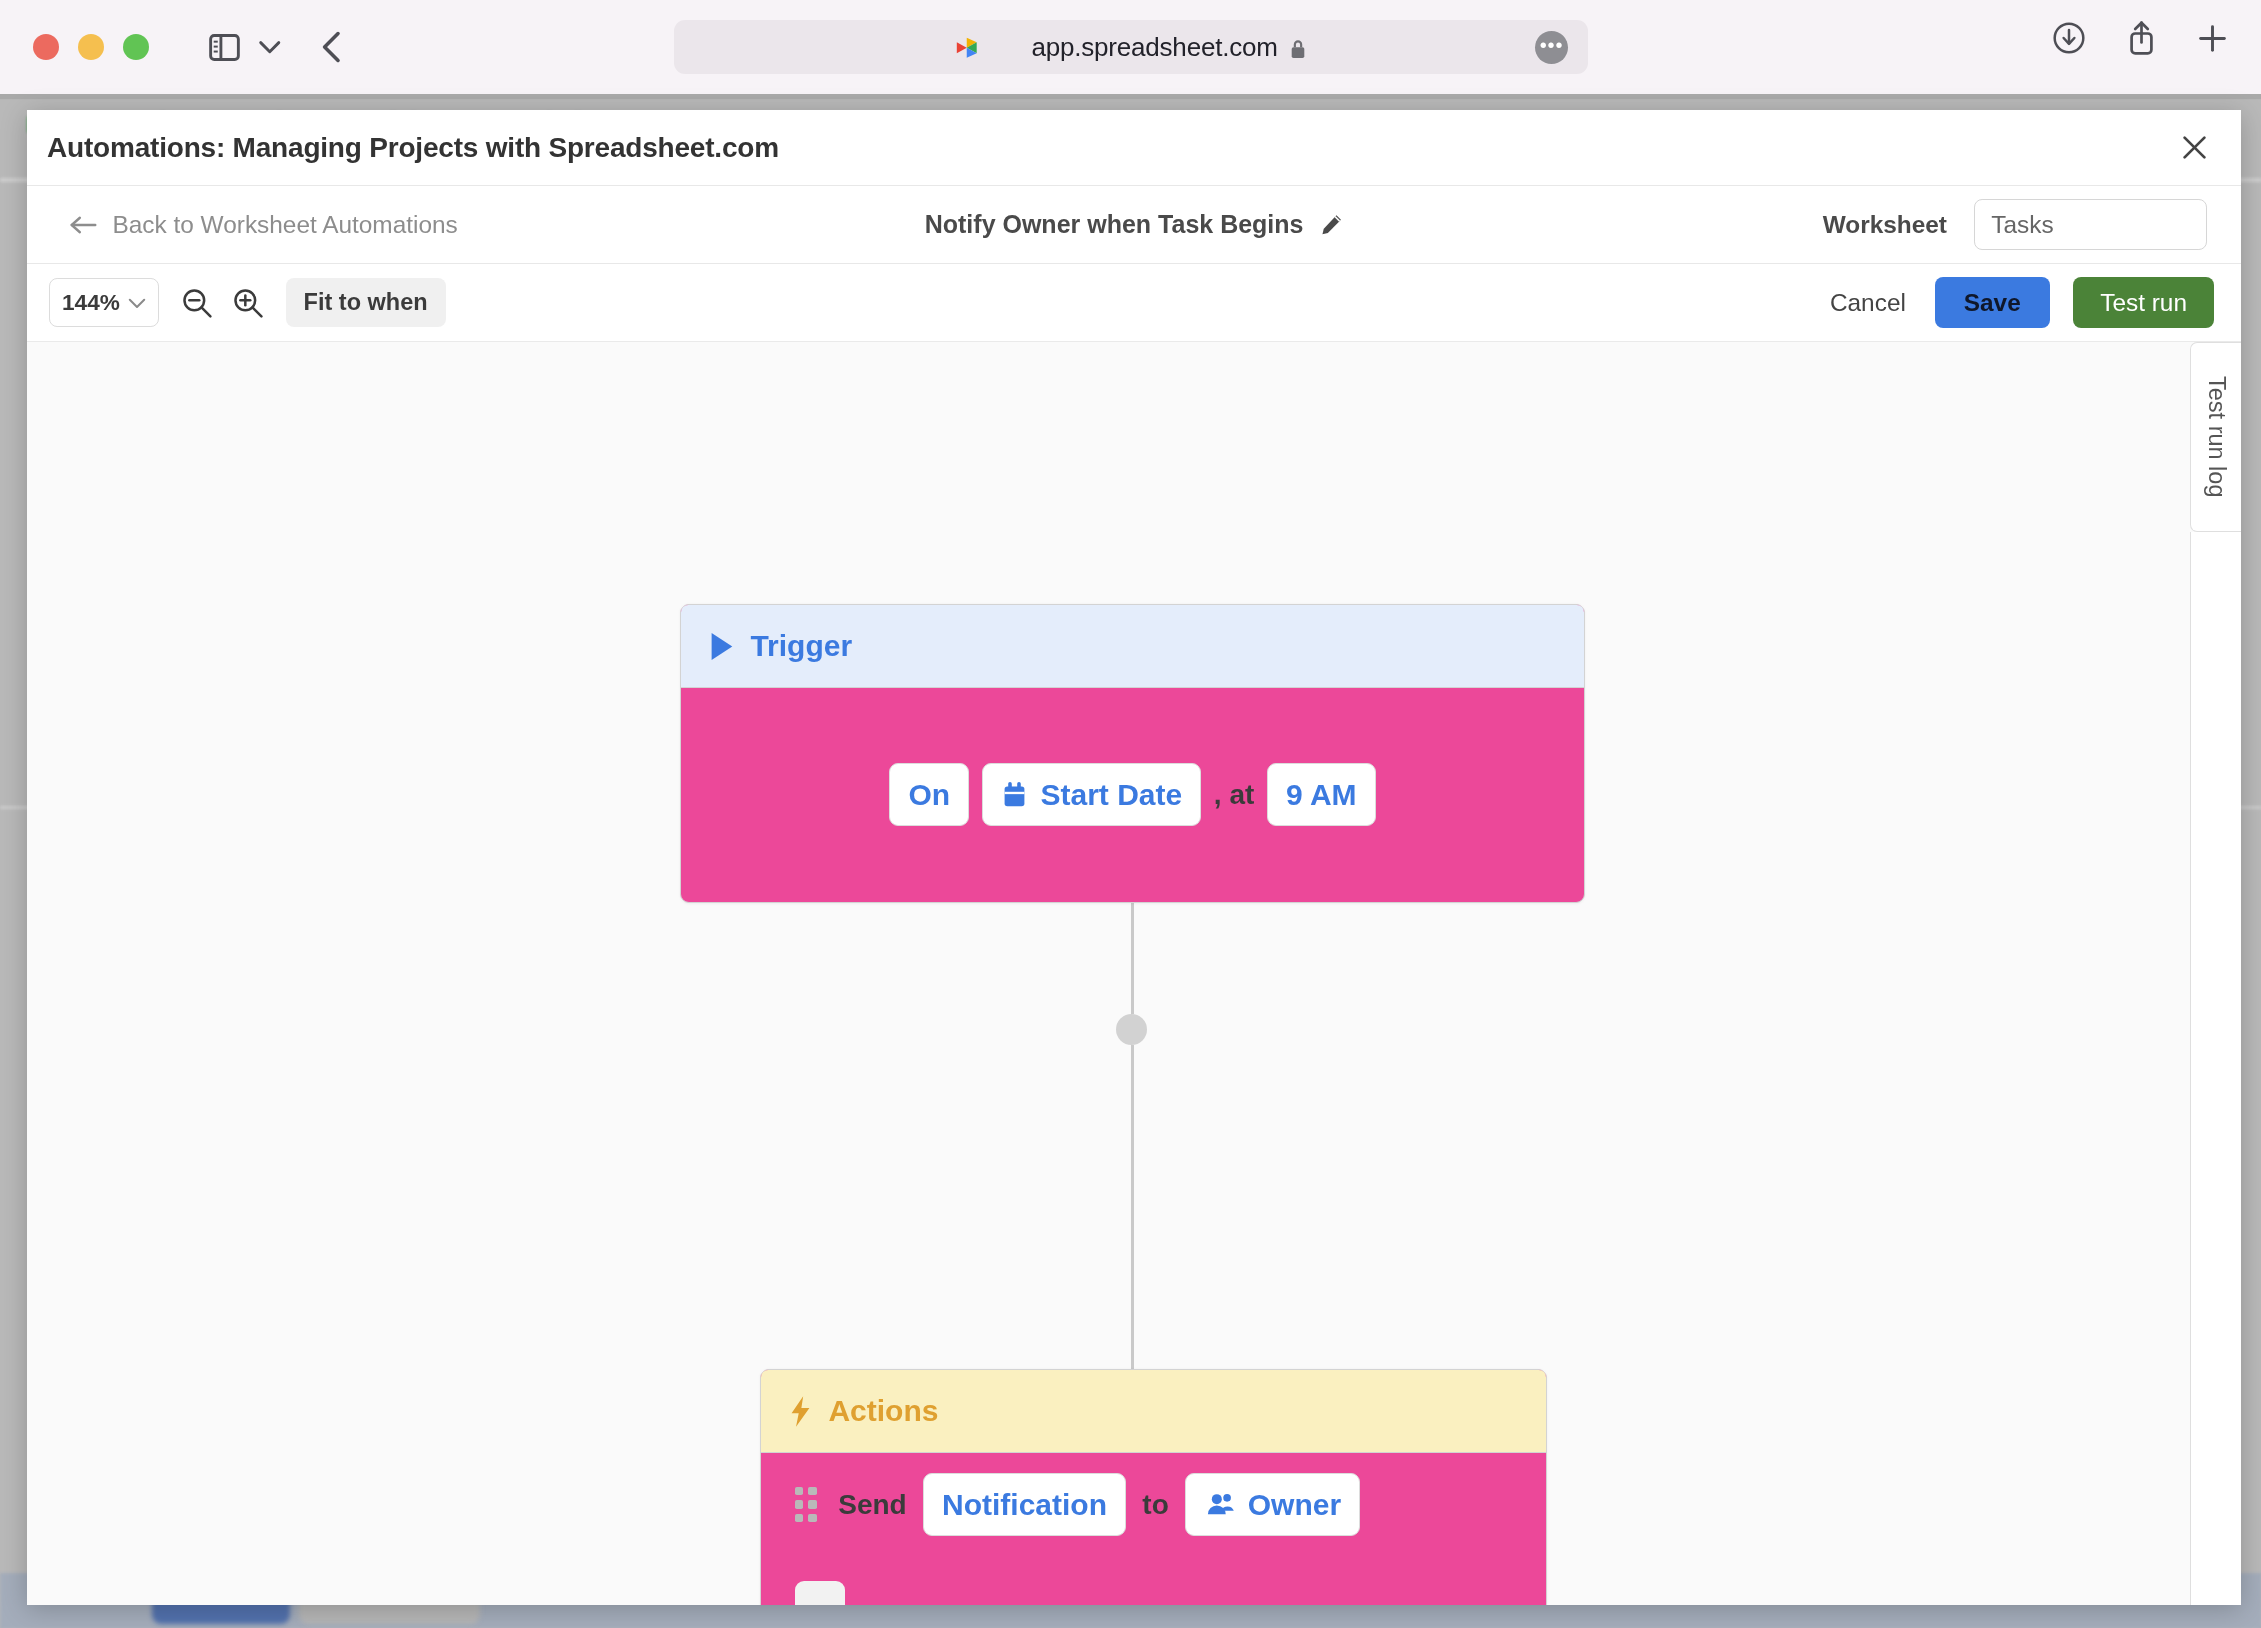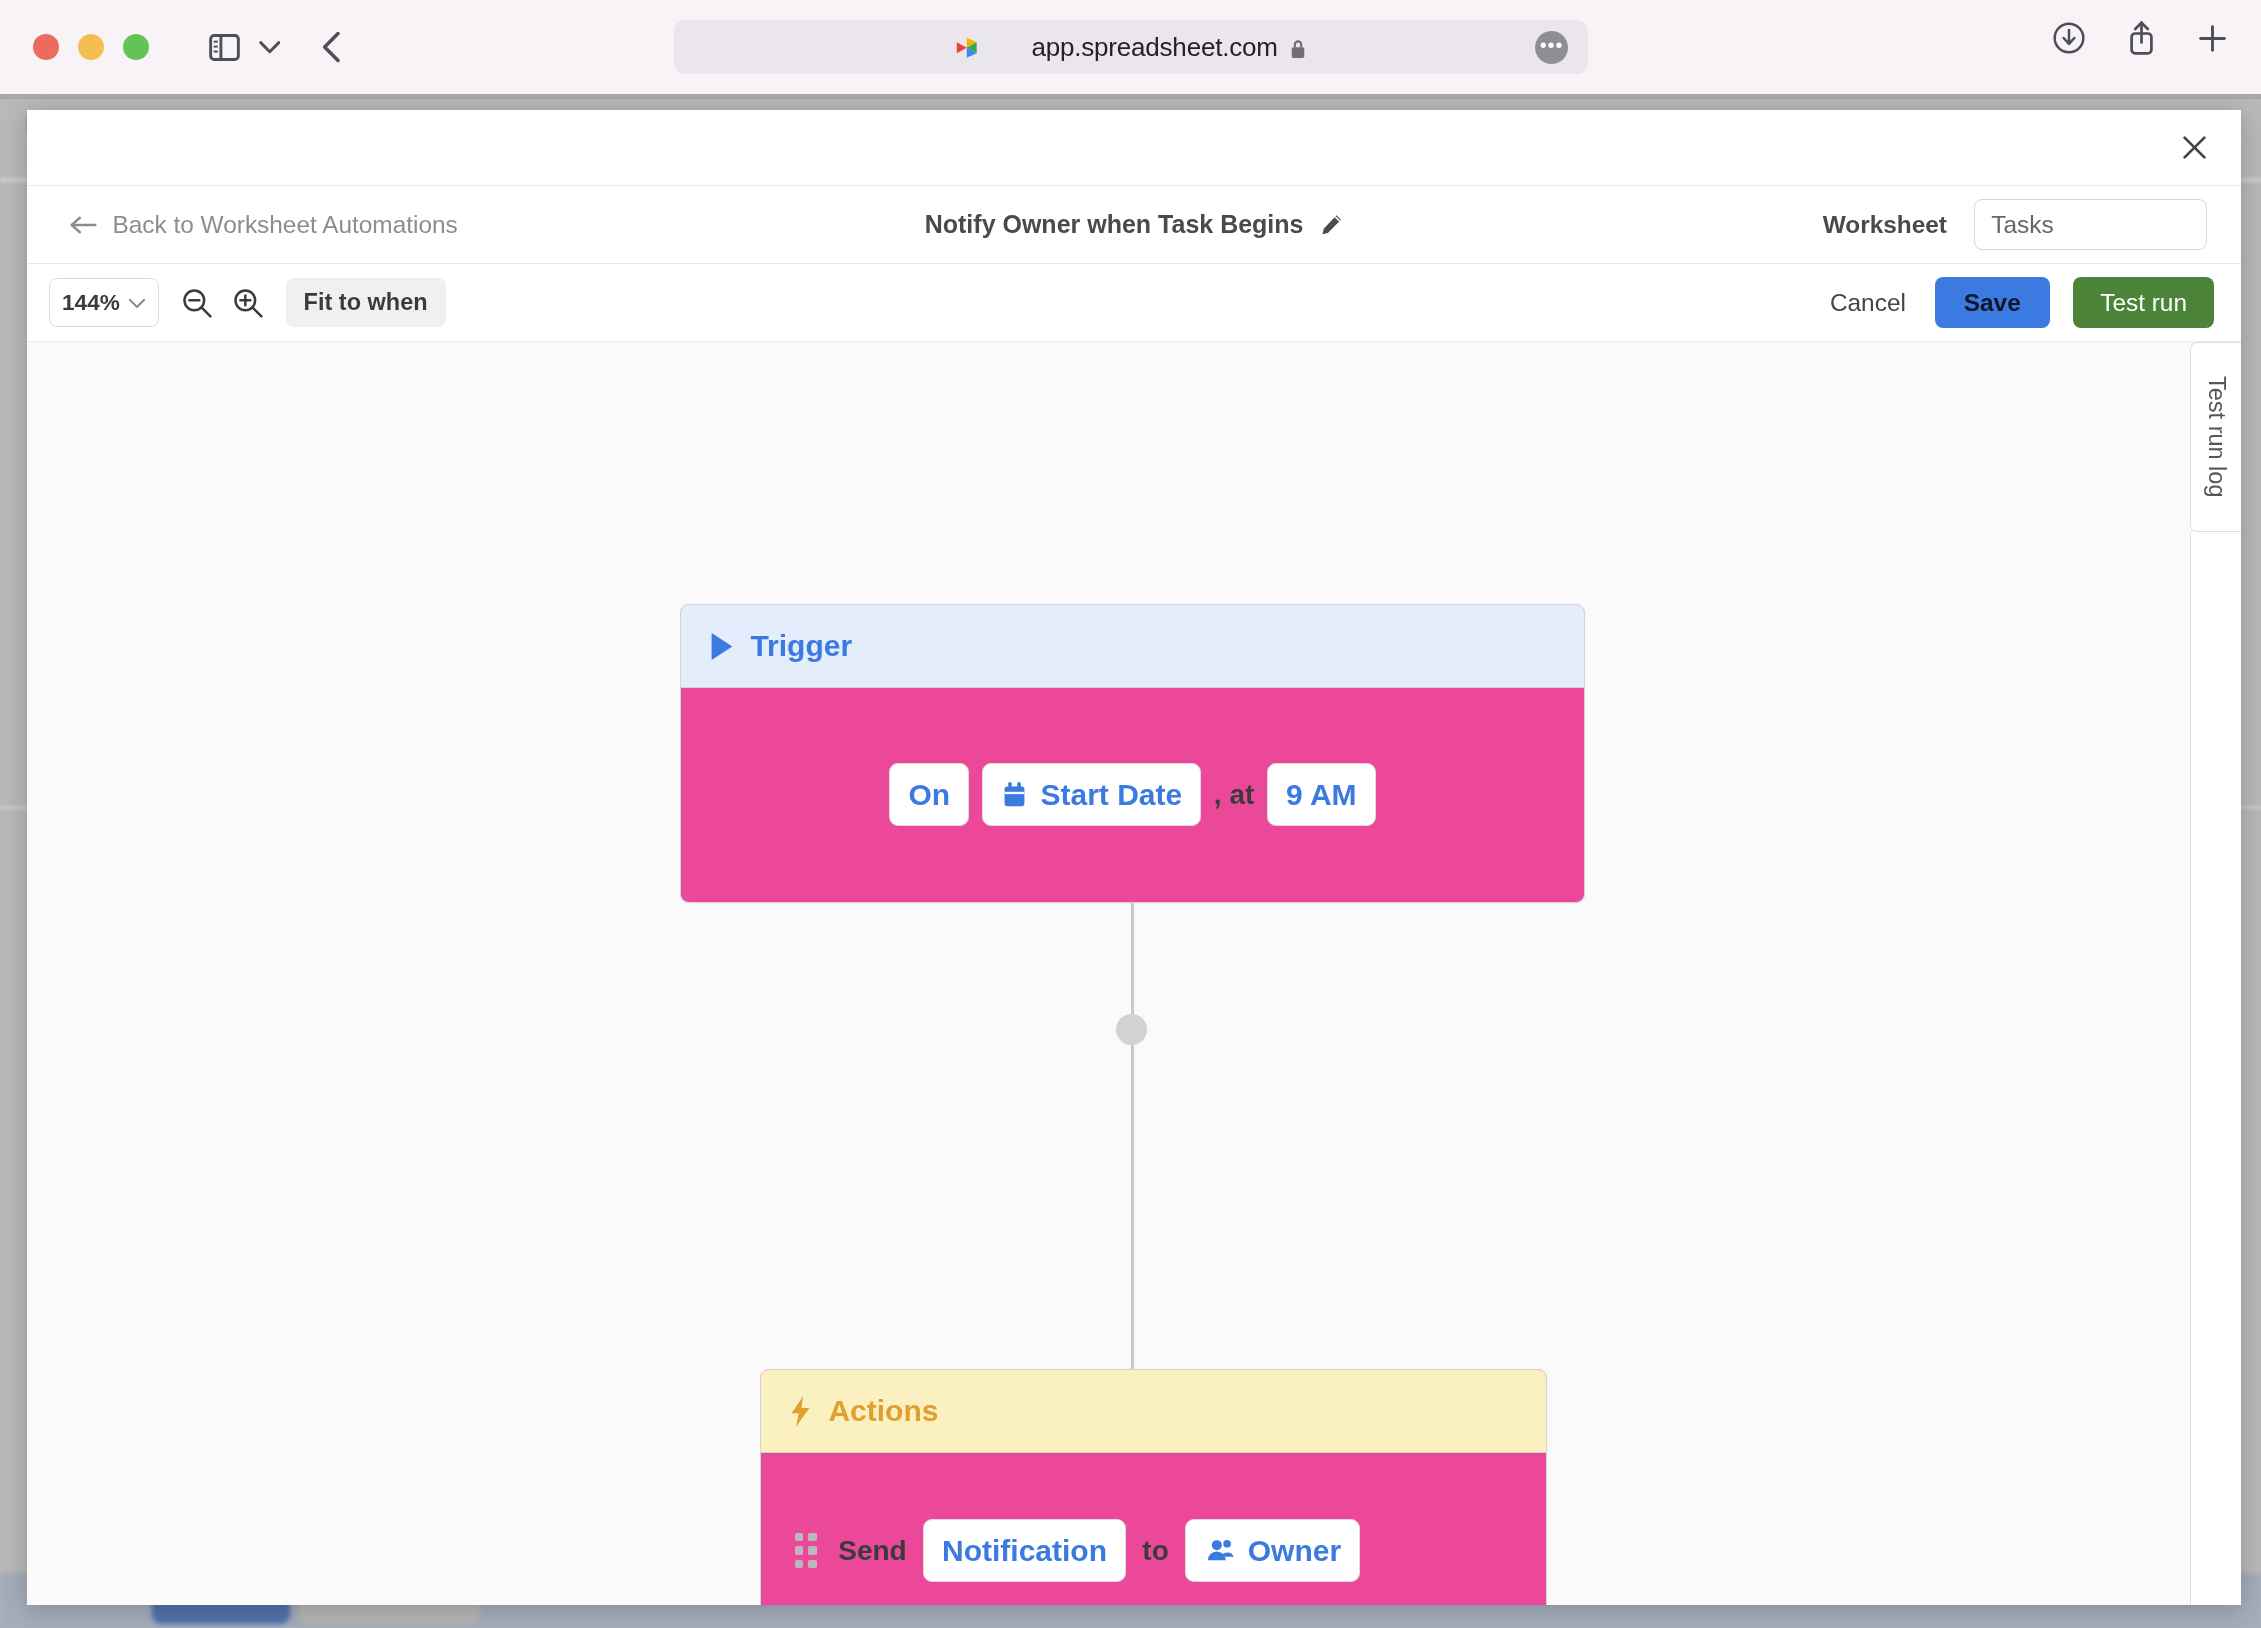--- a/index.html
+++ b/index.html
@@ -230,22 +230,21 @@
   }
   .connector-dot {
     position: absolute; width: 31px; height: 31px; border-radius: 50%;
     background: #d2d2d2;
   }
 
   
   #actions-node { left: 733px; top: 1027px; width: 787px; height: 401px; }
   .action-row {
     display: flex; align-items: center; gap: 16.3px;
-    padding: 38px 0 0 34px;
-    margin-top: 28px;
+    padding: 20px 0 0 34px;
   }
   .drag-handle {
     display: grid; grid-template-columns: repeat(2, 8.1px);
     grid-template-rows: repeat(3, 8.1px); gap: 5.4px 5.4px;
     cursor: grab; margin-right: 5.4px;
   }
   .drag-handle i { width: 8.1px; height: 8.1px; background: #b9b9b9; border-radius: 1.8px; display: block; }
   .add-action {
     margin: 45px 0 0 34px;
     display: inline-flex; align-items: center; gap: 17px;
@@ -354,20 +353,21 @@
   <div class="behind-toolbar"></div>
   <div class="behind-row-line" style="top:706px"></div>
   <div class="behind-strip"></div>
   <div class="behind-tab-blue"></div>
   <div class="behind-tab-gray"></div>
 </div>
 
 <div class="modal">
 
   <div class="modal-titlebar">
+    <div class="modal-title">Automations: Managing Projects with Spreadsheet.com</div>
     <div class="modal-close">
       <svg width="27" height="27" viewBox="0 0 30 30">
           <line x1="4" y1="4" x2="26" y2="26" stroke="#444" stroke-width="3" stroke-linecap="round"></line>
           <line x1="26" y1="4" x2="4" y2="26" stroke="#444" stroke-width="3" stroke-linecap="round"></line>
         </svg>
     </div>
   </div>
 
   <div class="modal-subbar">
     <div class="back-link">

